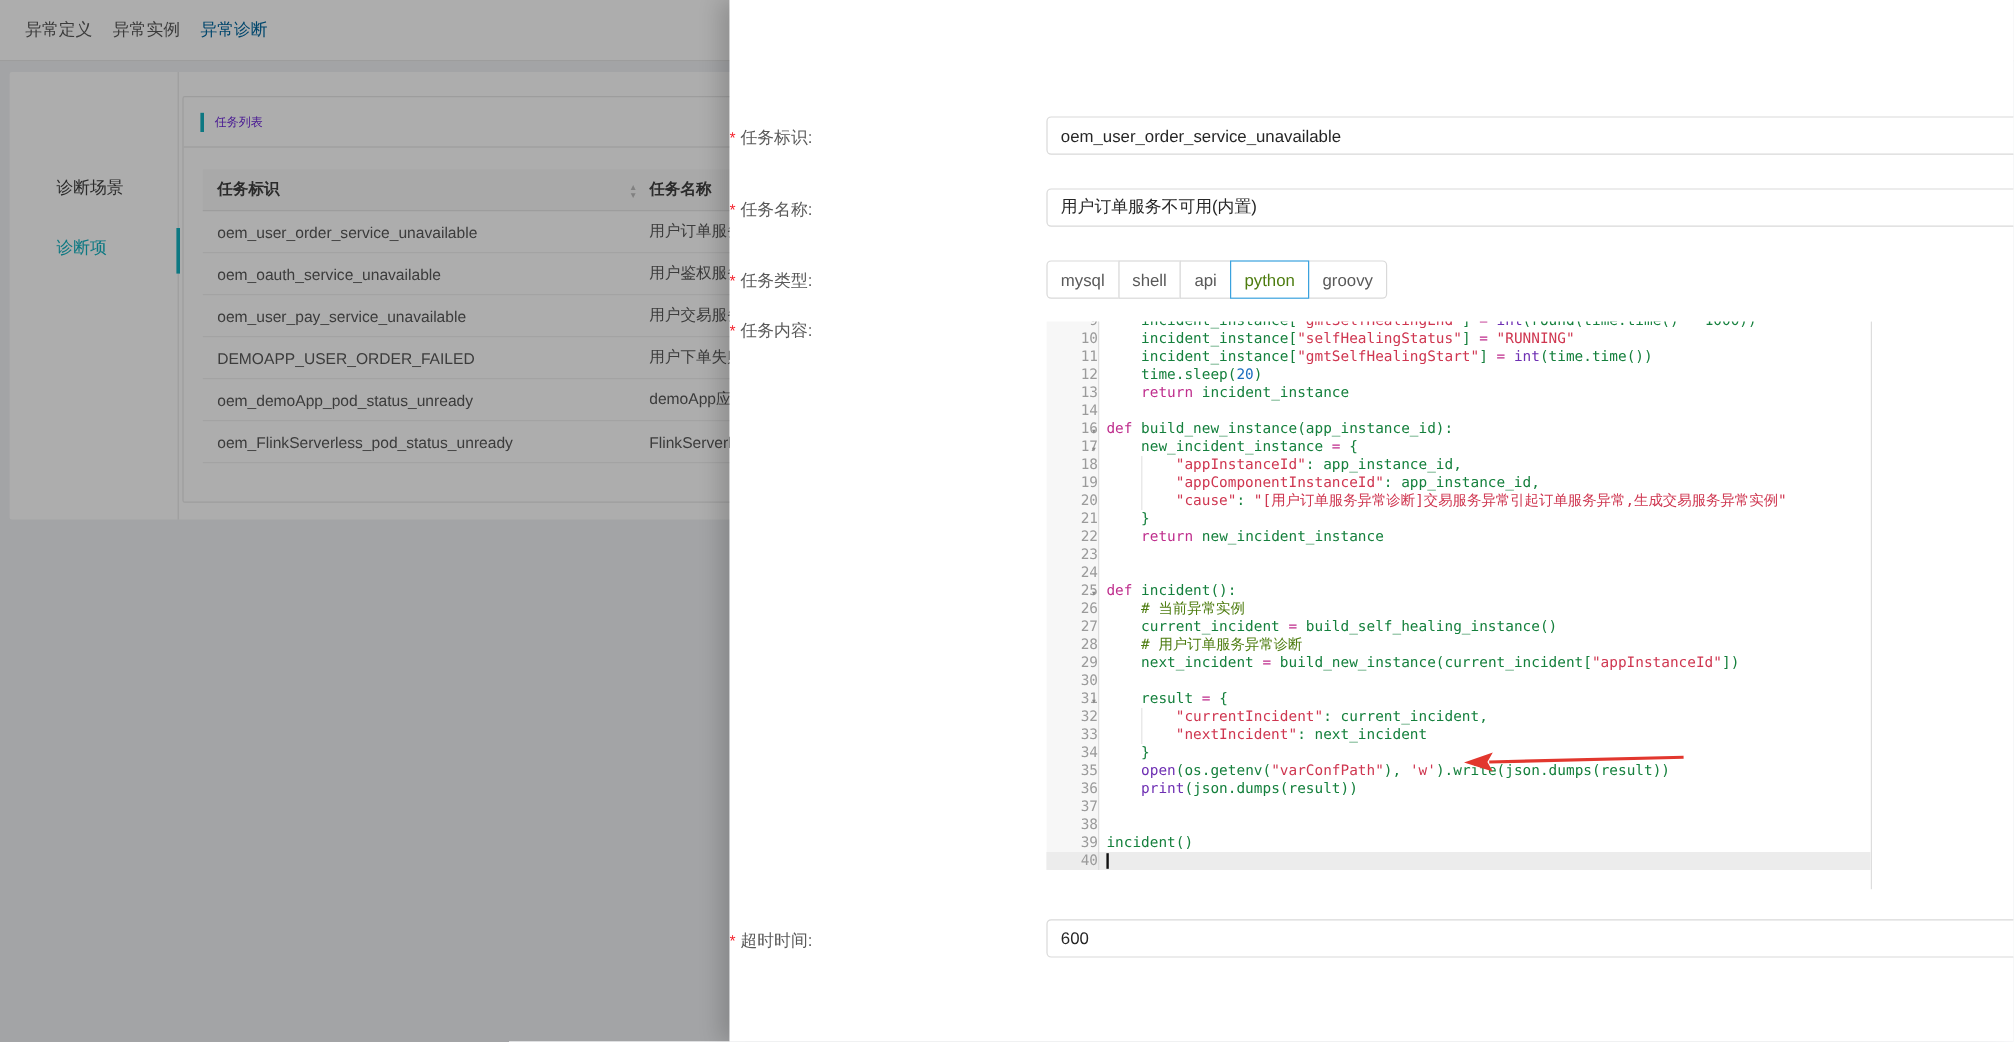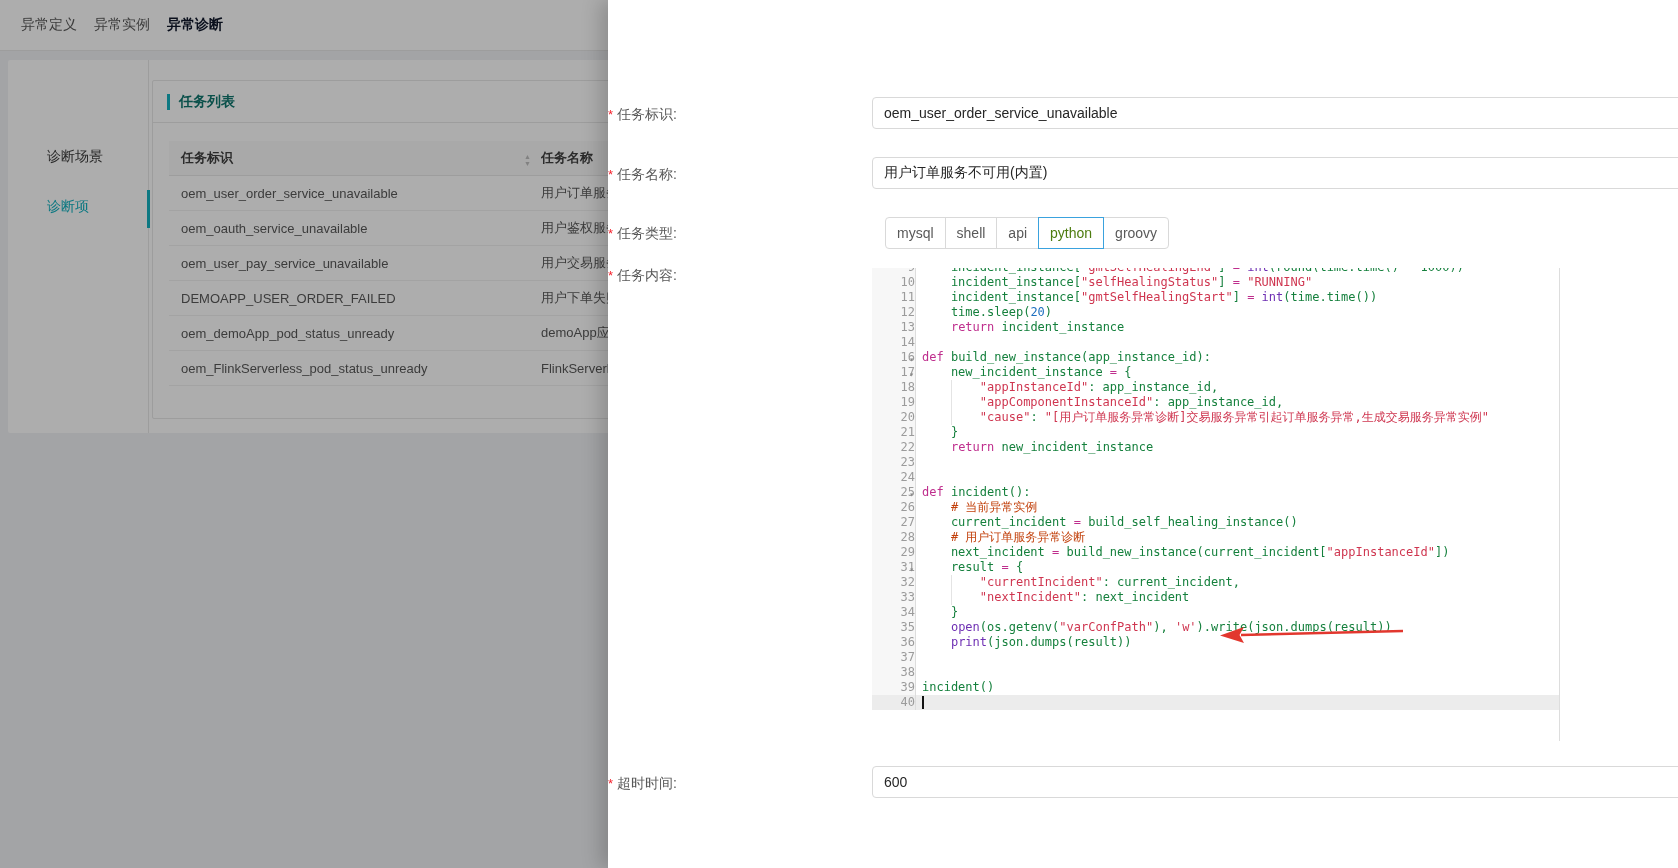--- a/index.html
+++ b/index.html
@@ -9,40 +9,40 @@
     font-family:"Liberation Sans","DejaVu Sans",sans-serif;
     color:#262626;
   }
   
   .tabbar{
     position:absolute;left:0;top:0;width:1678px;height:51px;background:#fff;
     border-bottom:1px solid #e8e8e8;display:flex;align-items:center;
     padding-left:21px;box-sizing:border-box;gap:17px;z-index:1;
   }
   .tab{font-size:14px;color:#595959;cursor:pointer;white-space:nowrap}
-  .tab.active{color:#0f172a;font-weight:bold}
+  .tab.active{color:#0369a1;font-weight:normal}
 
   .card{
     position:absolute;left:8px;top:60px;width:1662px;height:373px;
     background:#fff;border-radius:2px;z-index:1;
   }
   .side-menu{position:absolute;left:0;top:0;width:140px;height:373px;border-right:1px solid #e8e8e8}
   .menu-item{position:absolute;left:39px;font-size:14px;color:#404040;cursor:pointer;white-space:nowrap}
   .menu-item.m0{top:88px}
   .menu-item.m1{top:138px}
   .menu-item.active{color:#14b2c0}
   .menu-indicator{position:absolute;right:-2px;top:130px;width:3px;height:38px;background:#14b2c0}
 
   .panel{
     position:absolute;left:144px;top:20px;width:702px;height:339px;
     border:1px solid #e8e8e8;border-radius:2px;box-sizing:border-box;background:#fff;
   }
   .panel-head{height:41px;border-bottom:1px solid #e8e8e8;display:flex;align-items:center;padding-left:14px}
   .accent-bar{width:3px;height:16px;background:#14b2c0;margin-right:9px}
-  .panel-title{font-size:14px;font-weight:bold;color:#0f766e}
+  .panel-title{font-size:10px;font-weight:normal;color:#6d28d9}
   .tbl{position:absolute;left:16px;top:60px;right:16px}
   .tbl-row{display:flex;height:34px;align-items:center;border-bottom:1px solid #f0f0f0;font-size:13px;color:#595959}
   .tbl-row.head{background:#fafafa;color:#404040;font-weight:bold;border-bottom:1px solid #e8e8e8}
   .c1{width:372px;padding-left:12px;box-sizing:border-box;position:relative;white-space:nowrap;overflow:hidden}
   .c2{flex:1;white-space:nowrap;overflow:hidden}
   .sorters{position:absolute;right:10px;top:4px;display:flex;flex-direction:column;color:#bfbfbf;font-size:7px;line-height:7px;cursor:pointer}
 
   .mask{position:absolute;left:0;top:0;width:608px;height:868px;background:rgba(0,0,0,0.32);z-index:10}
 
   
@@ -55,21 +55,21 @@
   .f-input{
     position:absolute;left:264px;width:830px;height:32px;box-sizing:border-box;
     border:1px solid #d9d9d9;border-radius:4px;padding:0 11px;font-size:14px;color:#262626;
     font-family:"Liberation Sans","DejaVu Sans",sans-serif;background:#fff;outline:none;
   }
   .radio-group{position:absolute;left:264px;top:217px;display:flex}
   .rbtn{
     height:32px;line-height:30px;box-sizing:border-box;border:1px solid #d9d9d9;background:#fff;
     padding:0 11px;font-size:14px;color:#595959;margin-left:-1px;cursor:pointer;white-space:nowrap;
   }
-  .rbtn.first{border-radius:4px 0 0 4px;margin-left:13px}
+  .rbtn.first{border-radius:4px 0 0 4px;margin-left:0}
   .rbtn.last{border-radius:0 4px 4px 0}
   .rbtn.sel{color:#4d7c0f;border-color:#3aa2de;position:relative;z-index:2}
 
   
   .editor{
     position:absolute;left:264px;top:268px;width:687px;height:473px;overflow:hidden;
     background:#fff;border-right:1px solid #ddd;
     font-family:"DejaVu Sans Mono","Liberation Mono",monospace;font-size:12px;line-height:15px;
   }
   .cm-content{margin-top:-8px}
@@ -83,21 +83,21 @@
   .cm-active{background:#ececec}
   .cm-active .cm-gutter{background:#ececec}
   .iguide{position:absolute;left:calc(6px + 4ch);top:0;width:1px;height:15px;background:#e4e4e4}
   .caret{display:inline-block;width:1.5px;height:13px;background:#111;vertical-align:text-bottom}
   .t-p{color:#15803d}
   .t-k{color:#bf2e8d}
   .t-o{color:#bf2e8d}
   .t-b{color:#6e2fb3}
   .t-s{color:#cf3650}
   .t-n{color:#1d6fbf}
-  .t-c{color:#c2410c}
+  .t-c{color:#4d7c0f}
 
   .arrow-anno{position:absolute;left:605px;top:622px;width:200px;height:26px;pointer-events:none}
 </style>
 </head>
 <body>
 
 <div class="tabbar">
     <div class="tab">异常定义</div>
     <div class="tab">异常实例</div>
     <div class="tab active">异常诊断</div>
@@ -254,20 +254,24 @@
         </div>
         <div class="cm-line">
           <div class="cm-gutter">28</div>
           <div class="cm-code"><span class="t-p">    </span><span class="t-c"># 用户订单服务异常诊断</span></div>
         </div>
         <div class="cm-line">
           <div class="cm-gutter">29</div>
           <div class="cm-code"><span class="t-p">    next_incident </span><span class="t-o">=</span><span class="t-p"> build_new_instance(current_incident[</span><span class="t-s">"appInstanceId"</span><span class="t-p">])</span></div>
         </div>
         <div class="cm-line">
+          <div class="cm-gutter">30</div>
+          <div class="cm-code"></div>
+        </div>
+        <div class="cm-line">
           <div class="cm-gutter">31<span class="fold">▾</span></div>
           <div class="cm-code"><span class="t-p">    result </span><span class="t-o">=</span><span class="t-p"> {</span></div>
         </div>
         <div class="cm-line">
           <div class="cm-gutter">32</div>
           <div class="cm-code"><span class="iguide"></span><span class="t-p">        </span><span class="t-s">"currentIncident"</span><span class="t-p">: current_incident,</span></div>
         </div>
         <div class="cm-line">
           <div class="cm-gutter">33</div>
           <div class="cm-code"><span class="iguide"></span><span class="t-p">        </span><span class="t-s">"nextIncident"</span><span class="t-p">: next_incident</span></div>

